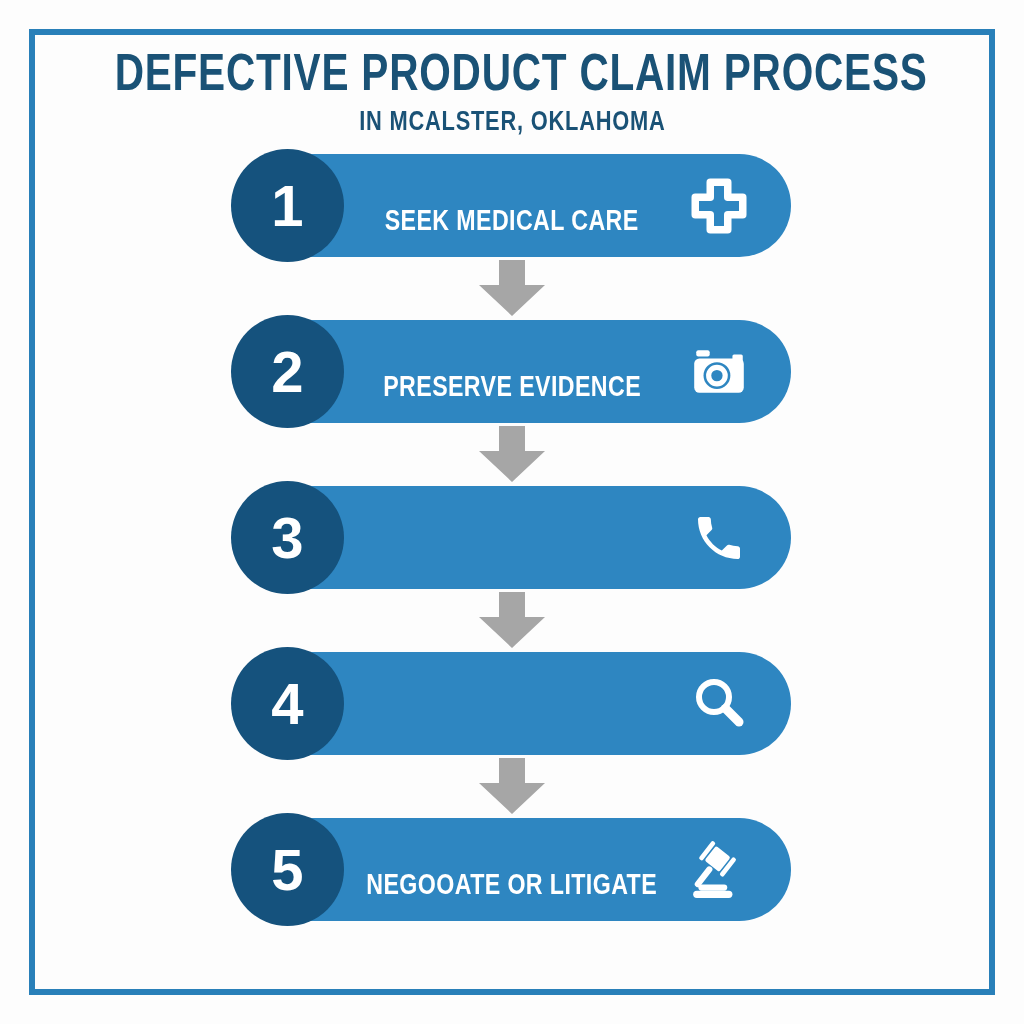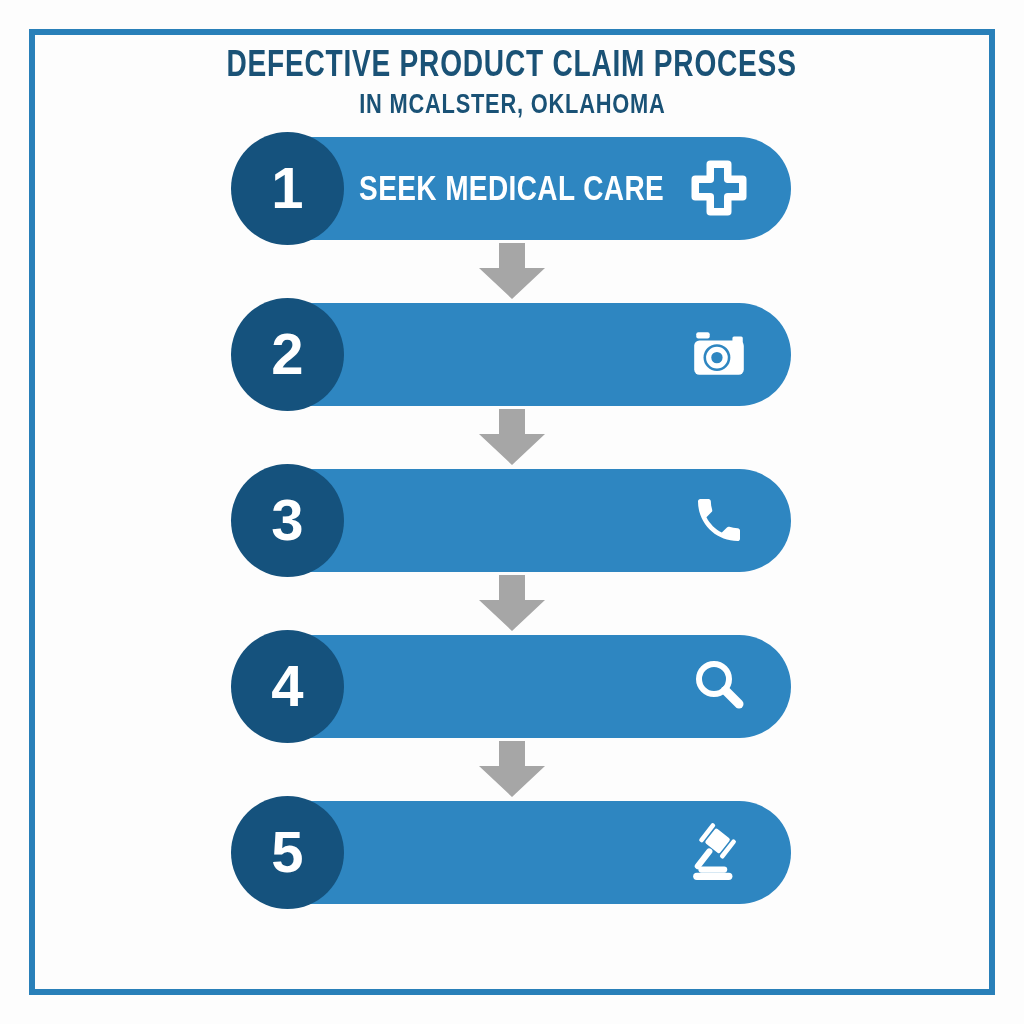--- a/index.html
+++ b/index.html
@@ -6,43 +6,43 @@
   .canvas{
     position:relative;width:1024px;height:1024px;background:#fdfdfd;
     font-family:"Liberation Sans", sans-serif;overflow:hidden;
   }
   .frame{
     position:absolute;left:29px;top:29px;right:29px;bottom:29px;
     border:6px solid var(--border,#2980b9);
   }
   .header{position:relative;text-align:center;padding-top:44px;}
   .title{
-    margin:0;color:var(--titlecolor,#1a5276);font-size:36px;font-weight:bold;
+    margin:0;color:var(--titlecolor,#1a5276);font-size:52px;font-weight:bold;
     letter-spacing:1px;line-height:1.1;
   }
   .title .squeeze, .subtitle .squeeze{display:inline-block;transform:scaleX(0.78);transform-origin:center;white-space:nowrap;}
   .subtitle{
     margin:4px 0 0 0;color:var(--titlecolor,#1a5276);font-size:28px;font-weight:bold;
     letter-spacing:1px;
   }
   .steps{position:relative;margin-top:17px;display:flex;flex-direction:column;align-items:center;}
   .step{position:relative;width:558px;height:103px;}
   .pill{
     position:absolute;left:0;top:0;width:558px;height:103px;
     background:var(--pill,#2e86c1);border-radius:52px;
   }
   .num-circle{
     position:absolute;left:-2px;top:-5px;width:113px;height:113px;border-radius:50%;
     background:var(--circle,#15527d);display:flex;align-items:center;justify-content:center;z-index:2;
   }
   .num{color:#fff;font-size:58px;font-weight:bold;line-height:1;}
   .label{
-    position:absolute;left:60px;right:60px;top:0;height:103px;
+    position:absolute;left:60px;right:60px;top:15px;height:103px;
     display:flex;align-items:center;justify-content:center;
-    color:#fff;font-size:35px;font-weight:bold;letter-spacing:0.5px;white-space:nowrap;z-index:1;
+    color:#fff;font-size:29px;font-weight:bold;letter-spacing:0.5px;white-space:nowrap;z-index:1;
   }
   .label .squeeze{display:inline-block;transform:scaleX(0.8);transform-origin:center;}
   .icon-slot{
     position:absolute;right:40px;top:50%;transform:translateY(-50%);
     width:64px;height:64px;display:flex;align-items:center;justify-content:center;z-index:2;
   }
   .arrow{
     width:66px;height:60px;display:flex;align-items:flex-start;justify-content:center;padding:3px 0 0 0;
   }
 </style>
@@ -78,20 +78,23 @@
     <svg width="66" height="56" viewBox="0 0 66 56">
       <path d="M20 0 H46 V25 H66 L33 56 L0 25 H20 Z" fill="var(--arrow,#a6a6a6)"></path>
     </svg>
   </div>
 
   <div class="step">
     <div class="pill">
       <div class="num-circle">
         <span class="num">2</span>
       </div>
+      <span class="label">
+            <span class="squeeze">PRESERVE EVIDENCE</span>
+          </span>
       <span class="icon-slot">
             <svg width="62" height="62" viewBox="0 0 60 60">
     <rect x="8" y="9" width="13" height="6" rx="2" fill="#ffffff"></rect>
     <rect x="43" y="13" width="10" height="9" rx="1.5" fill="#ffffff"></rect>
     <rect x="6" y="17" width="48" height="33" rx="5" fill="#ffffff"></rect>
     <circle cx="28" cy="33.5" r="13" fill="var(--pill,#2e86c1)"></circle>
     <circle cx="28" cy="33.5" r="8" fill="none" stroke="#ffffff" stroke-width="5"></circle>
   </svg>
           </span>
     </div>
@@ -140,20 +143,23 @@
     <svg width="66" height="56" viewBox="0 0 66 56">
       <path d="M20 0 H46 V25 H66 L33 56 L0 25 H20 Z" fill="var(--arrow,#a6a6a6)"></path>
     </svg>
   </div>
 
   <div class="step">
     <div class="pill">
       <div class="num-circle">
         <span class="num">5</span>
       </div>
+      <span class="label">
+            <span class="squeeze">NEGOOATE OR LITIGATE</span>
+          </span>
       <span class="icon-slot">
             <svg width="62" height="62" viewBox="0 0 60 60">
     <rect x="5" y="50" width="38" height="7" rx="3.5" fill="#ffffff"></rect>
     <rect x="10" y="44" width="28" height="6" rx="3" fill="#ffffff"></rect>
     <g transform="rotate(38 28 20)">
       <rect x="19" y="10" width="18" height="18" rx="2" fill="#ffffff"></rect>
       <rect x="13" y="8" width="4.5" height="22" rx="2" fill="#ffffff"></rect>
       <rect x="38.5" y="8" width="4.5" height="22" rx="2" fill="#ffffff"></rect>
       <rect x="25" y="29" width="6" height="24" rx="3" fill="#ffffff"></rect>
     </g>

